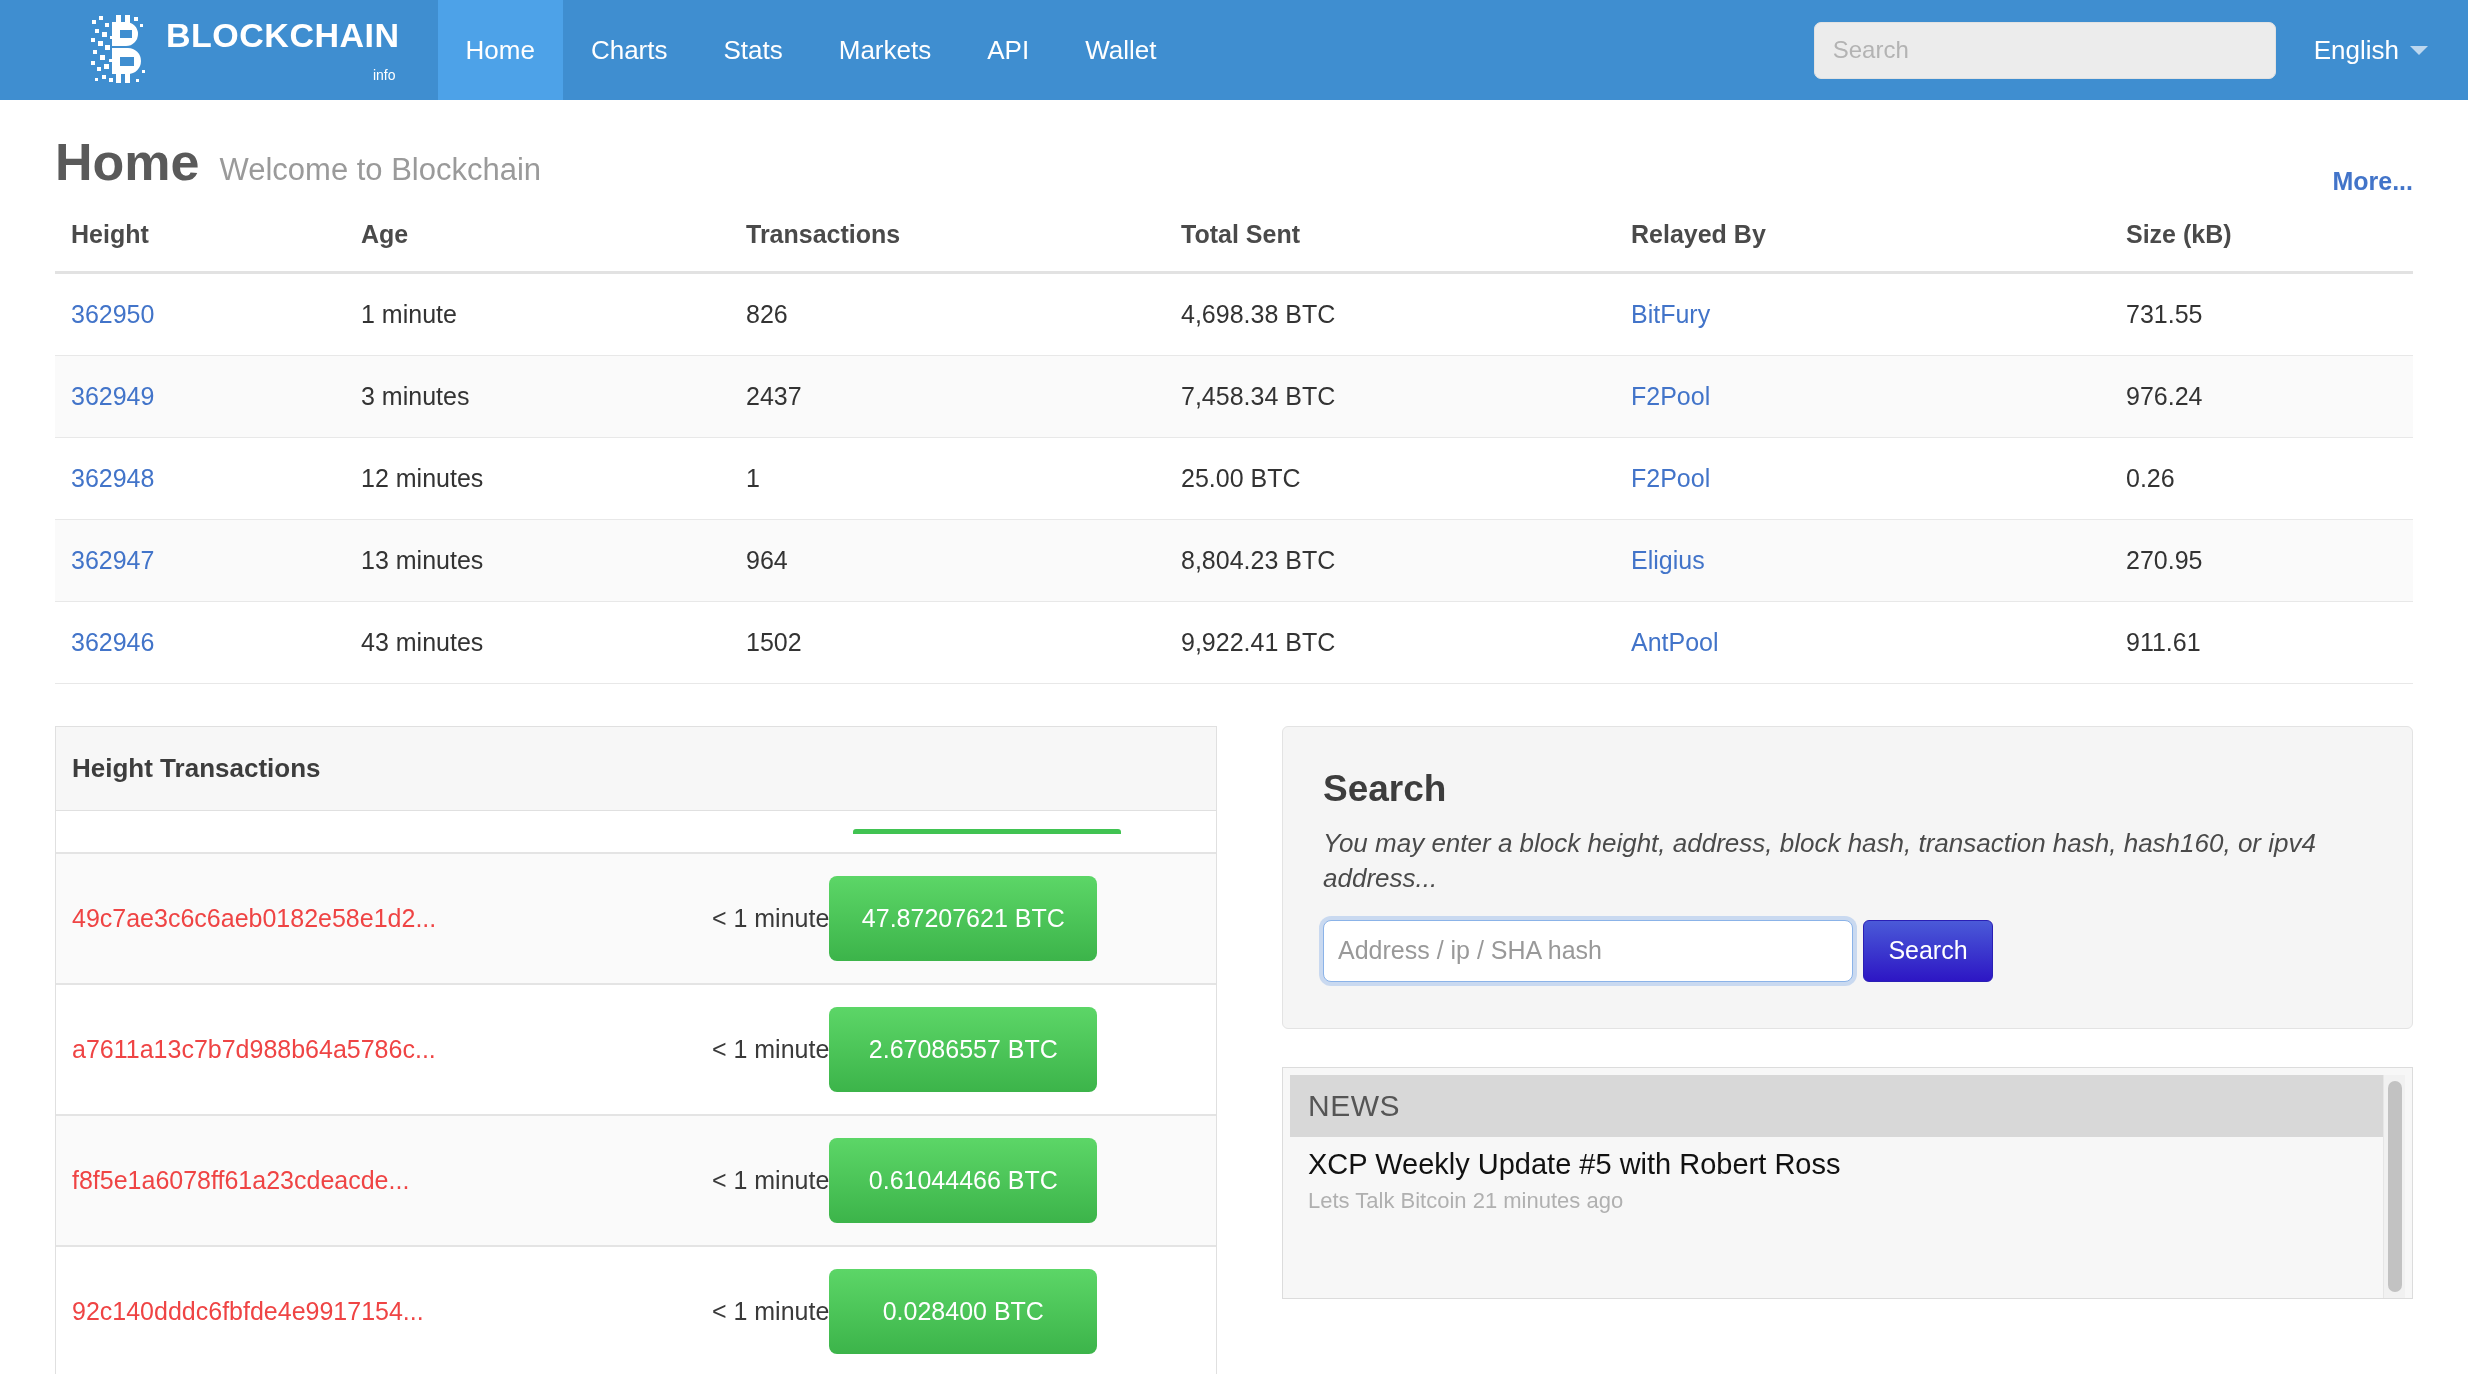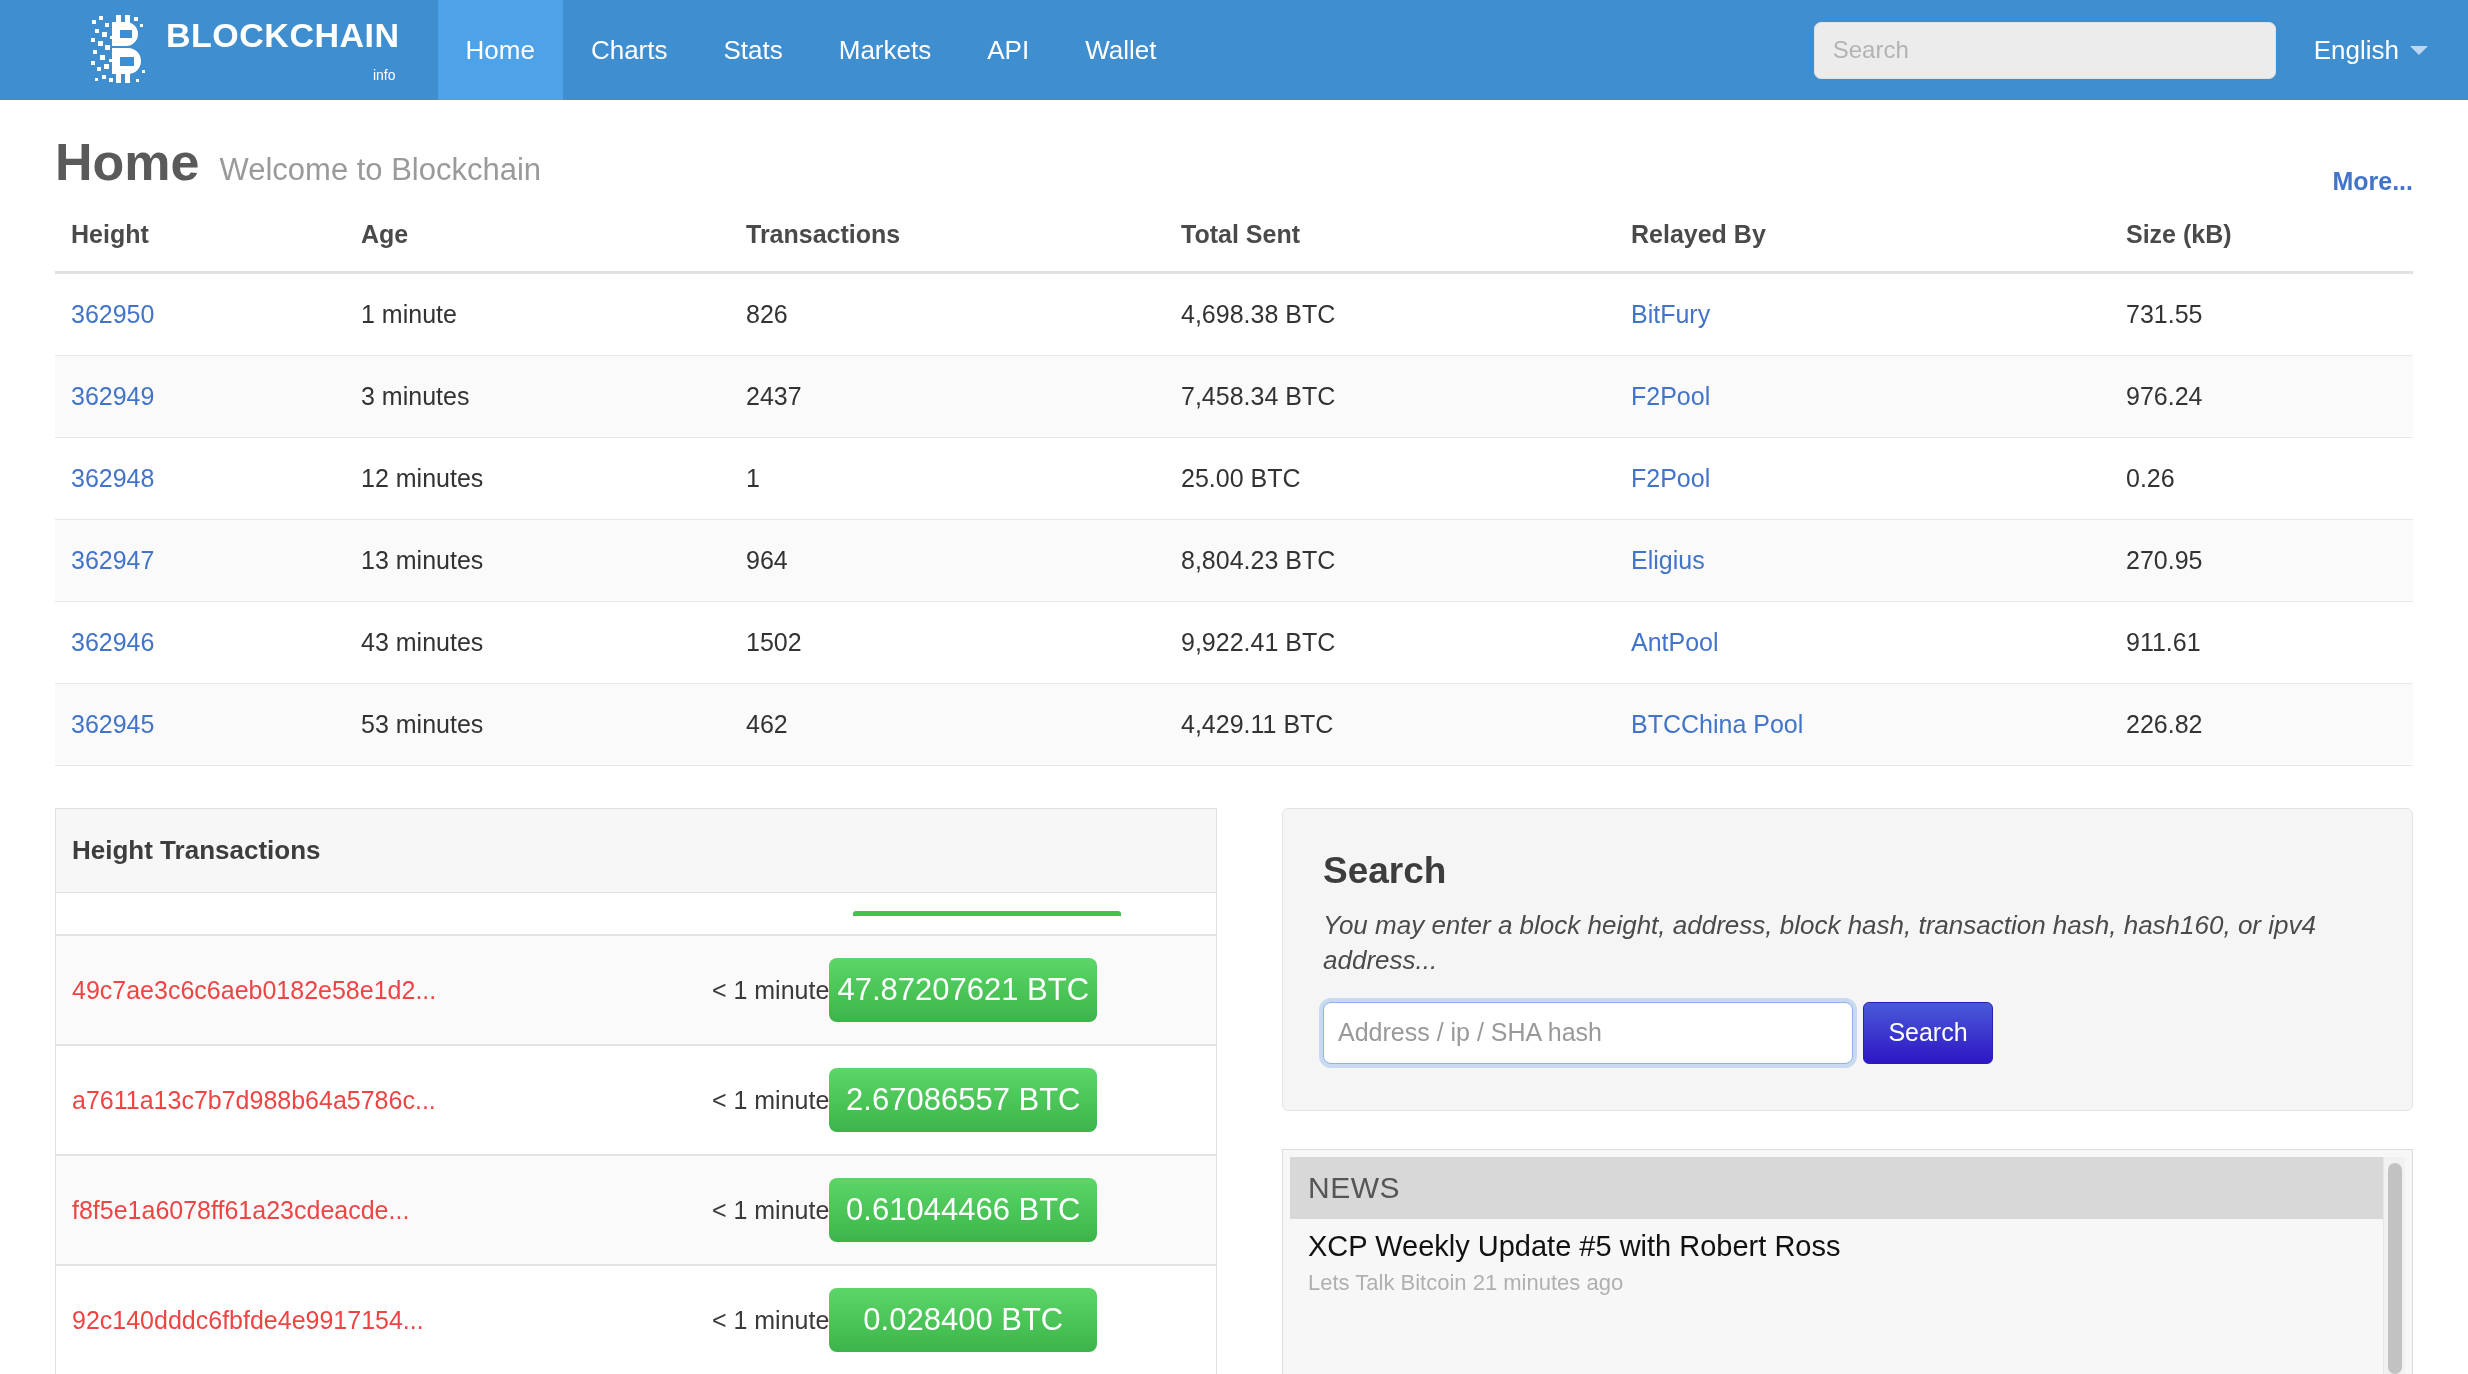--- a/index.html
+++ b/index.html
@@ -175,22 +175,22 @@
     font-size: 25px;
   }
   table.txs tr.odd td { background: #fafafa; }
   .tx-hash { color: #ef4444; text-decoration: none; cursor: pointer; padding-left: 16px; }
   .tx-age { color: #3a3a3a; text-align: right; padding-right: 14px; white-space: nowrap; }
   .tx-amt-cell { text-align: left; padding-left: 24px; width: 200px; }
   .btn-amt {
     display: inline-block;
     background: linear-gradient(to bottom, #5cd667, #3cb44a);
     color: #ffffff;
-    font-size: 31px;
-    padding: 14px 0;
+    font-size: 25px;
+    padding: 28px 0;
     border-radius: 8px;
     width: 268px;
     border: none;
     cursor: pointer;
     font-family: "Liberation Sans", sans-serif;
     white-space: nowrap;
   }
   .tx-spacer-cell { padding: 0 !important; border-bottom: 2px solid #e4e4e4 !important; height: 42px; }
   .green-sliver {
     height: 5px;
@@ -413,28 +413,20 @@
         <td>270.95</td>
       </tr>
       <tr>
         <td><a>362946</a></td>
         <td>43 minutes</td>
         <td>1502</td>
         <td>9,922.41 BTC</td>
         <td><a>AntPool</a></td>
         <td>911.61</td>
       </tr>
-      <tr class="odd">
-        <td><a>362945</a></td>
-        <td>53 minutes</td>
-        <td>462</td>
-        <td>4,429.11 BTC</td>
-        <td><a>BTCChina Pool</a></td>
-        <td>226.82</td>
-      </tr>
     </tbody>
   </table>
 
   <div class="lower">
 
     <div class="lower-left">
       <div class="panel">
         <div class="panel-head">Height Transactions</div>
         <table class="txs">
           <tbody>

